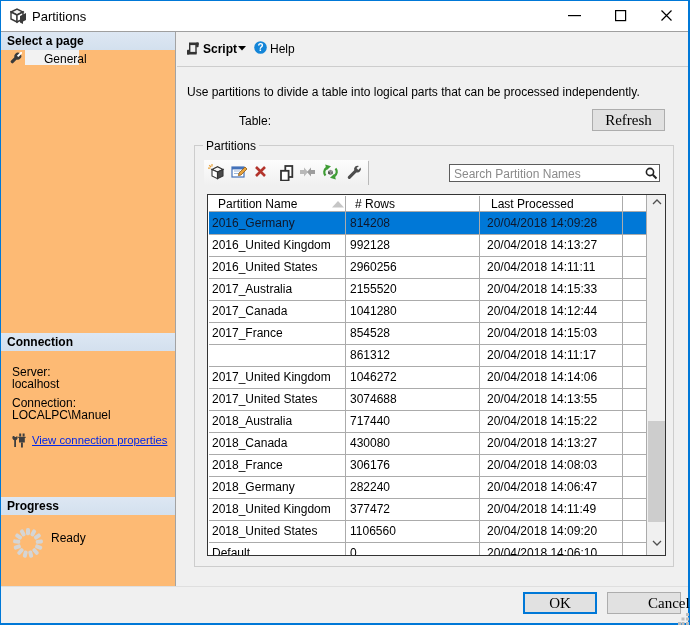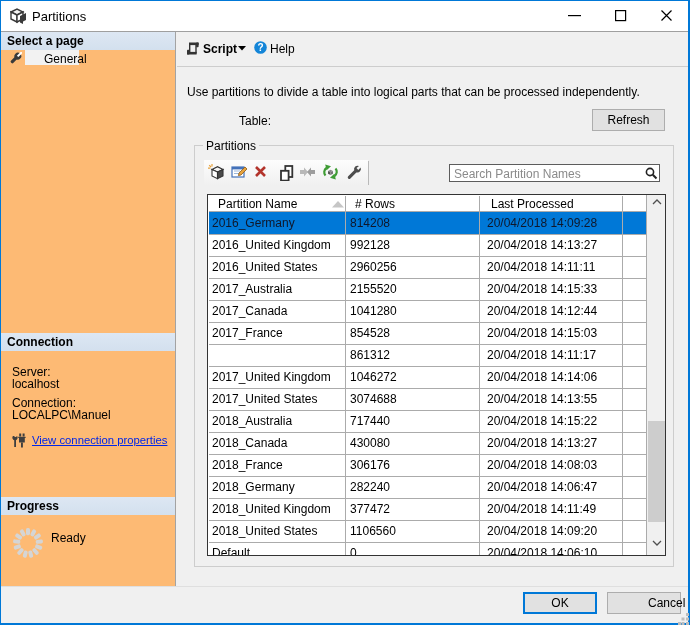--- a/index.html
+++ b/index.html
@@ -7,21 +7,21 @@
 body { font-family:"Liberation Sans", sans-serif; font-size:12px; color:#000; }
 .win { position:absolute; left:0; top:0; width:690px; height:625px;
   border:1px solid #0078d7; border-right-width:2px; border-bottom-width:3px; background:#f0f0f0; }
 .abs { position:absolute; }
 .titlebar { position:absolute; left:0; top:0; width:687px; height:30px; background:#fff; }
 .title-text { position:absolute; left:31px; top:8px; font-size:13px; color:#000; }
 .leftpanel { position:absolute; left:0; top:31px; width:175px; height:554px; background:#fdba74; border-right:1px solid #a3a3a3; }
 .sechdr { position:absolute; left:0; width:174px; height:18px; background:linear-gradient(#dde7f3,#d3e0ee); font-weight:bold; font-size:12px; line-height:18px; padding-left:6px; color:#000; }
 .toolbar { position:absolute; left:176px; top:31px; width:511px; height:35px; background:#f0f0f0; border-bottom:1px solid #cdcdcd; }
 .topline { position:absolute; left:0; top:30px; width:687px; height:1px; background:#9f9f9f; }
-.btn { position:absolute; background:#e1e1e1; border:1px solid #adadad; text-align:center; font-size:12px; }
+.btn { position:absolute; background:#e1e1e1; border:1px solid #adadad; text-align:center; font-size:15px;font-family:Liberation Serif, serif; }
 .grid { position:absolute; left:206px; top:193px; width:459px; height:362px; border:1px solid #333; background:#fff; overflow:hidden; }
 .row { position:absolute; left:1px; width:438px; height:22px; line-height:22px; }
 .cell1 { position:absolute; left:3px; top:0; }
 .cell2 { position:absolute; left:141px; top:0; }
 .cell3 { position:absolute; left:278px; top:0; }
 .hline { position:absolute; left:1px; width:438px; height:1px; background:#ababab; }
 .vline { position:absolute; top:1px; width:1px; background:#ababab; }
 .bottombar { position:absolute; left:0; top:586px; width:687px; height:36px; background:#f0f0f0; }
 .link { color:#0026e8; text-decoration:underline; white-space:nowrap; font-size:11.3px; }
 .abs div, .abs span { white-space:nowrap; }

